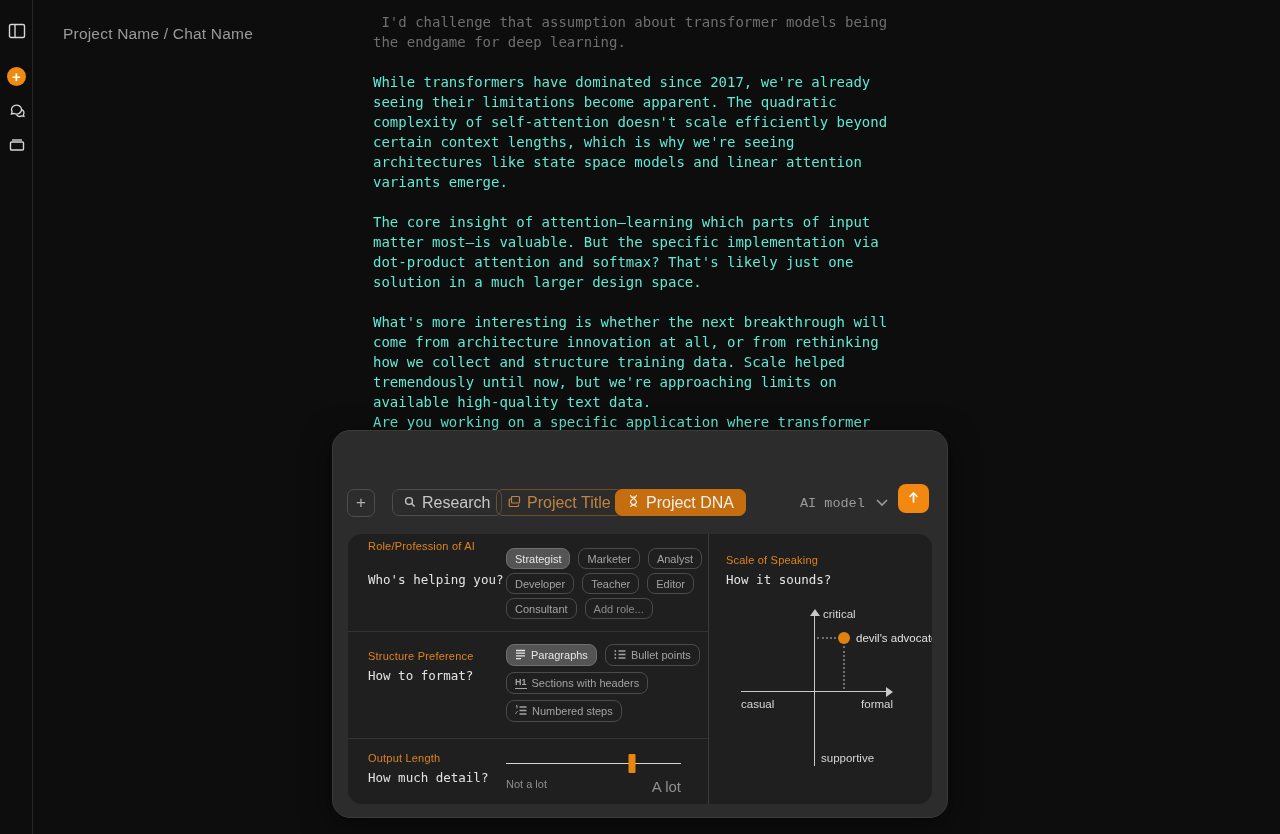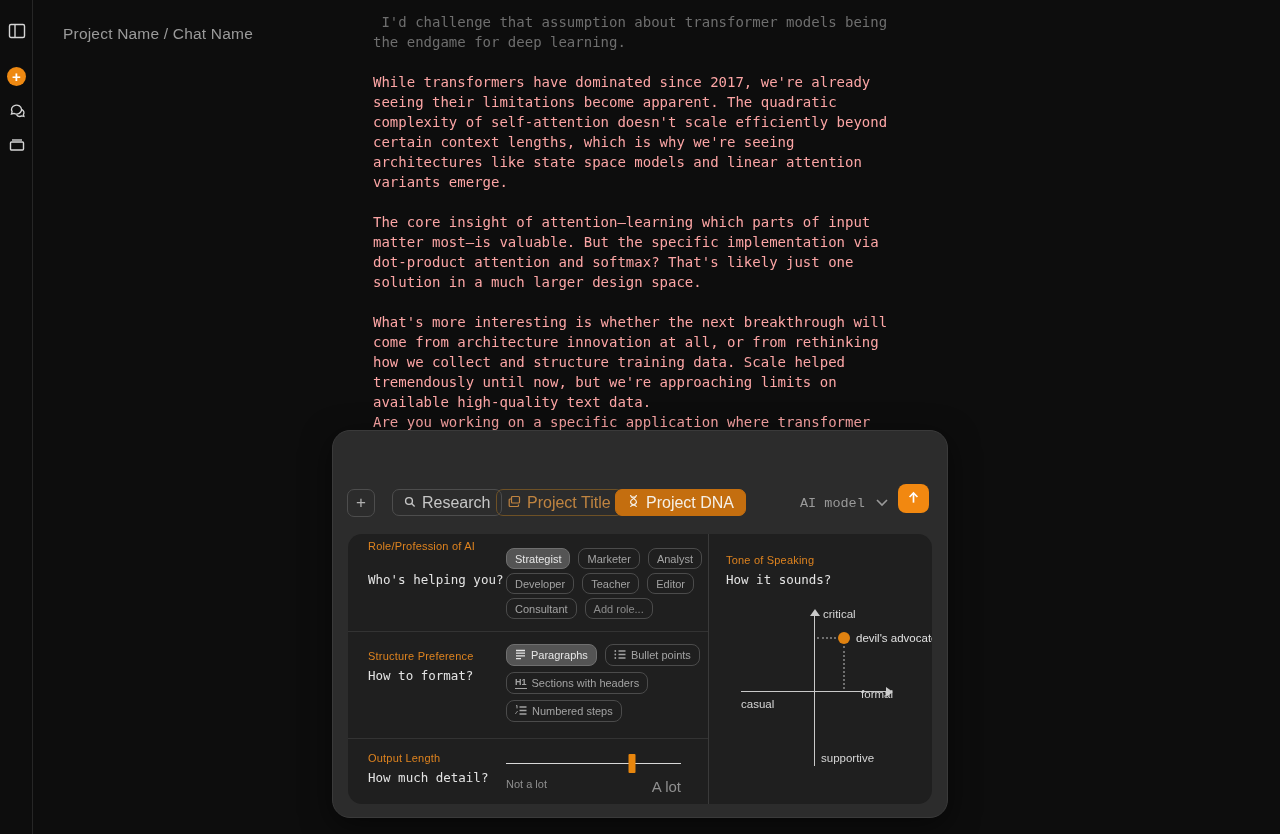--- a/index.html
+++ b/index.html
@@ -13,21 +13,21 @@
   .plus-circle { position:absolute; left:7px; top:67px; width:19px; height:19px; border-radius:50%;
     background:#ee8912; color:#fff; display:flex; align-items:center; justify-content:center;
     font-size:15px; font-weight:bold; line-height:1; cursor:pointer; }
 
   
   .header-title { position:absolute; left:63px; top:25px; font-size:15.5px; color:#9a9a9a; letter-spacing:.2px; }
 
   
   .message { position:absolute; left:373px; top:12px; width:522px;
     font-family:"DejaVu Sans Mono", monospace; font-size:14px; line-height:20px; }
-  .message p { white-space:pre-wrap; margin:0 0 20px 0; color:#fca5a5; }
+  .message p { white-space:pre-wrap; margin:0 0 20px 0; color:#5eead4; }
   .message p.muted { color:#6e6e6e; }
   .message p:last-child { margin-bottom:0; }
 
   
   .composer { position:absolute; left:332px; top:430px; width:616px; height:388px;
     background:#2c2c2c; border:1px solid #3a3a3a; border-radius:18px;
     box-shadow:0 8px 30px rgba(0,0,0,.5); }
   .reply-input { position:absolute; left:18px; top:14px; width:578px; height:34px;
     background:transparent; border:none; outline:none; resize:none;
     font-family:"Liberation Sans", sans-serif; font-size:15px; color:#dddddd; }
@@ -249,31 +249,31 @@
 
       <div class="sec-label" style="left:20px; top:218px">Output Length</div>
       <div class="sec-q" style="left:20px; top:236px">How much detail?</div>
       <div class="slider">
         <div class="track"></div>
         <div class="handle" id="len-handle" style="left: 72%;"></div>
         <div class="minl">Not a lot</div>
         <div class="maxl">A lot</div>
       </div>
 
-      <div class="sec-label" style="left:378px; top:20px">Tone of Speaking</div>
+      <div class="sec-label" style="left:378px; top:20px">Scale of Speaking</div>
       <div class="sec-q" style="left:378px; top:38px">How it sounds?</div>
 
       <div class="tone-chart">
         <div class="axis-v"></div>
         <div class="axis-h"></div>
         <div class="arr-up"></div>
         <div class="arr-right"></div>
         <div class="tone-lbl" style="left:97px; top:7px">critical</div>
         <div class="tone-lbl" style="left:15px; top:97px">casual</div>
-        <div class="tone-lbl" style="right:33px; top:87px">formal</div>
+        <div class="tone-lbl" style="right:33px; top:97px">formal</div>
         <div class="tone-lbl" style="left:95px; top:151px">supportive</div>
         <div class="conn-h" id="conn-h" style="left: 91px; top: 35.72px; width: 19.03px;"></div>
         <div class="conn-v" id="conn-v" style="left: 117.03px; top: 44.72px; height: 43.28px;"></div>
         <div class="tone-dot" id="tone-dot" style="left: 118.03px; top: 36.72px;"></div>
         <div class="dot-lbl" id="tone-dot-label" style="left: 130.03px; top: 36.72px;">devil's advocate</div>
       </div>
     </div>
   </section>
 </div>
 

